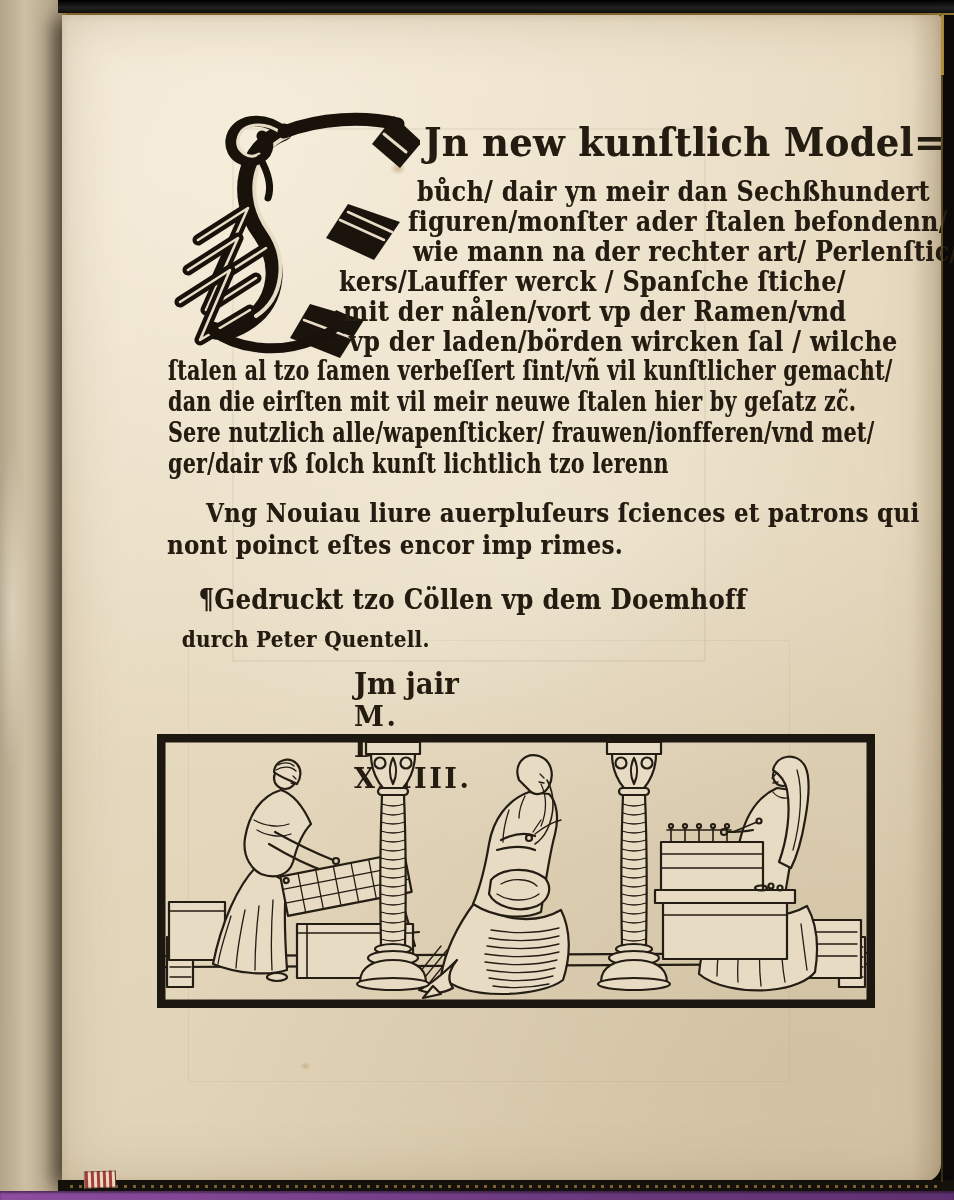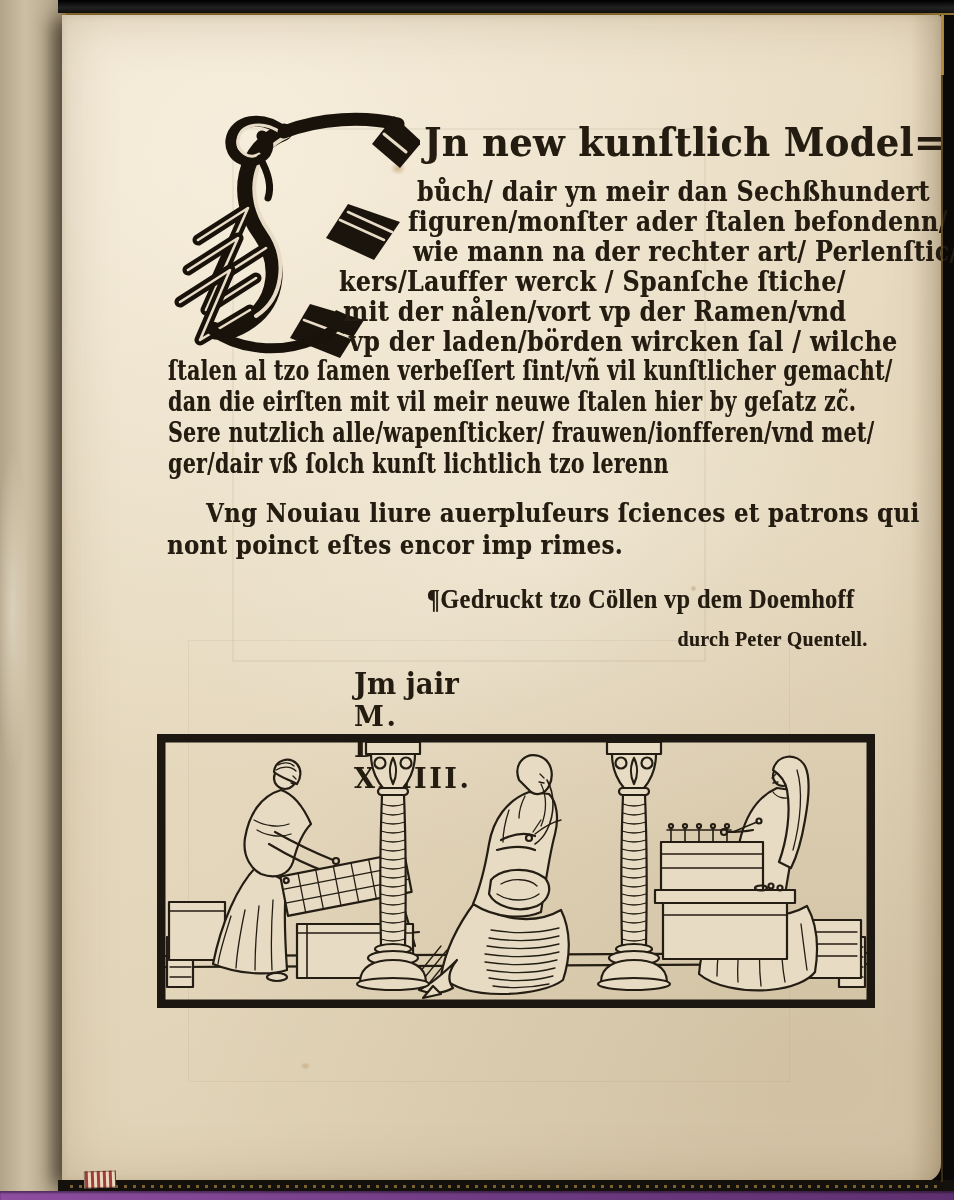--- a/index.html
+++ b/index.html
@@ -47,21 +47,21 @@
        box-shadow:inset 0 2px 2px rgba(0,0,0,.4);}
   .endband{position:absolute;left:84px;top:1171px;width:30px;height:15px;transform:rotate(-2deg);
        background:repeating-linear-gradient(90deg,#a33d3c 0 3px,#ead9bd 3px 6px);
        border:1px solid rgba(60,30,20,.5);}
   .top-black{position:absolute;left:58px;top:0;width:896px;height:13px;
        background:linear-gradient(#000,#232323 60%,#101010);}
   
   .ln{position:absolute;white-space:nowrap;font-weight:700;color:var(--ink);
       transform-origin:0 0;letter-spacing:.4px;
       text-shadow:.3px .3px .6px rgba(35,28,16,.5);}
-  .center-wrap{position:absolute;left:168px;width:710px;text-align:right;font-family:Liberation Serif, serif;}
+  .center-wrap{position:absolute;left:168px;width:710px;text-align:left;}
   .center-wrap span{display:inline-block;transform:scaleX(.9);transform-origin:50% 0;
       font-weight:700;color:var(--ink);white-space:nowrap;letter-spacing:.4px;
       text-shadow:.3px .3px .6px rgba(35,28,16,.5);}
   .dateline{position:absolute;left:296px;top:666px;display:flex;align-items:baseline;
       color:var(--ink);flex-direction:column;}
   .dateline .gothic{font-weight:700;font-size:30px;transform:scaleX(.92);transform-origin:0 100%;}
   .dateline .roman{font-weight:600;font-size:27px;letter-spacing:2.5px;}
   .woodcut-svg, .initial-svg{position:absolute;}
   svg .k{stroke:var(--cut);stroke-width:2.2;fill:none;stroke-linecap:round;stroke-linejoin:round;}
   svg .f{fill:#e7dbc3;}

